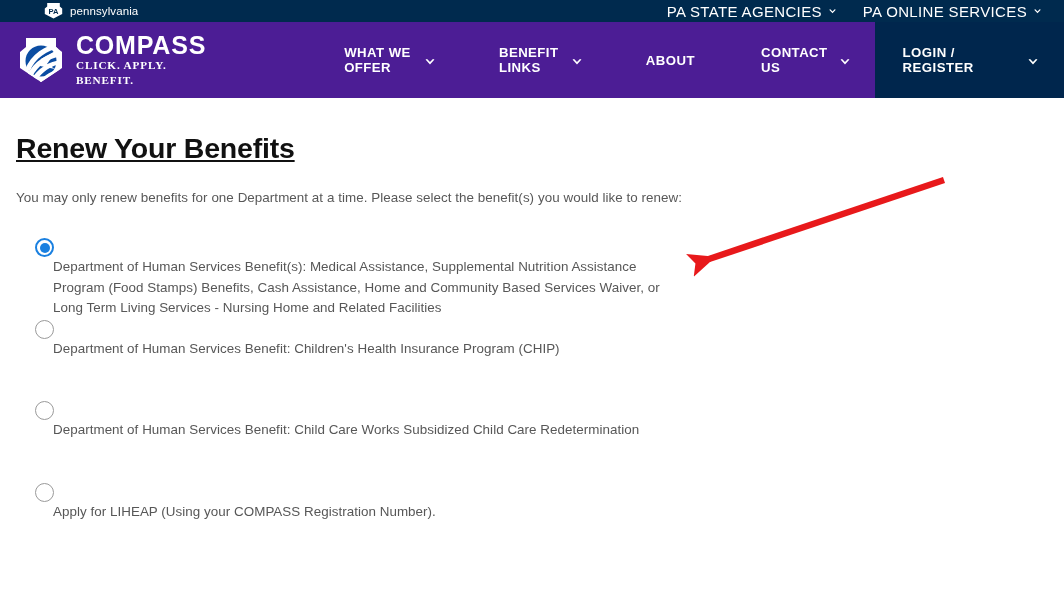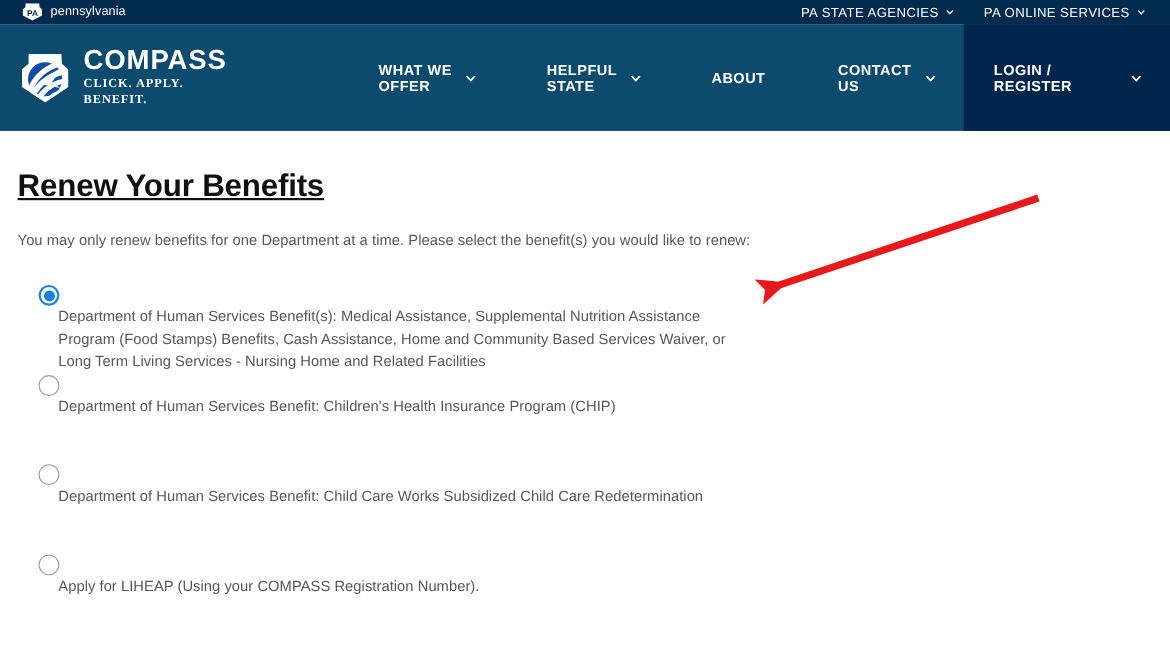--- a/index.html
+++ b/index.html
@@ -15,20 +15,21 @@
     position: relative;
   }
 
   
   .topbar {
     height: 22px;
     background: #002a4e;
     display: flex;
     align-items: center;
     position: relative;
+    padding-left: 24px;
   }
   .topbar-left {
     display: flex;
     align-items: center;
     padding-left: 20px;
     gap: 7px;
   }
   .keystone-mini {
     width: 19px;
     height: 16px;
@@ -43,38 +44,38 @@
   }
   .topbar-right {
     margin-left: auto;
     display: flex;
     align-items: center;
     gap: 26px;
     padding-right: 22px;
   }
   .topbar-link {
     color: #ffffff;
-    font-size: 12px;
+    font-size: 15px;
     letter-spacing: 0.35px;
     display: flex;
     align-items: center;
     gap: 6px;
     cursor: pointer;
   }
   .chev {
     display: inline-block;
     width: 9px;
     height: 9px;
   }
   .chev svg { display: block; }
 
   
   .navbar {
-    height: 97px;
-    background: #0c4a6e;
+    height: 76px;
+    background: #4c1d95;
     display: flex;
     align-items: stretch;
     position: relative;
   }
   .logo-block {
     display: flex;
     align-items: center;
     padding-left: 17px;
     gap: 11px;
   }
@@ -272,21 +273,21 @@
   <div class="nav-items">
     <span class="nav-item">
       <span>WHAT WE OFFER</span>
       <span class="chev">
         <svg viewBox="0 0 14 14" width="12" height="12" aria-hidden="true">
           <path d="M1.8 4.2 L7 9.8 L12.2 4.2 L10.4 3.4 L7 7.1 L3.6 3.4 Z" fill="#ffffff"></path>
         </svg>
       </span>
     </span>
     <span class="nav-item">
-      <span>HELPFUL STATE</span>
+      <span>BENEFIT LINKS</span>
       <span class="chev">
         <svg viewBox="0 0 14 14" width="12" height="12" aria-hidden="true">
           <path d="M1.8 4.2 L7 9.8 L12.2 4.2 L10.4 3.4 L7 7.1 L3.6 3.4 Z" fill="#ffffff"></path>
         </svg>
       </span>
     </span>
     <span class="nav-item">
       <span>ABOUT</span>
     </span>
     <span class="nav-item">

